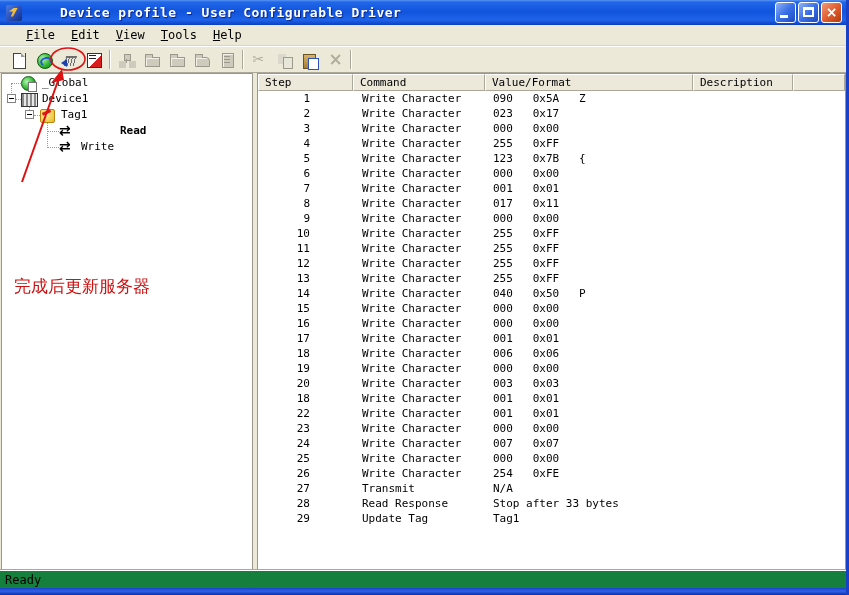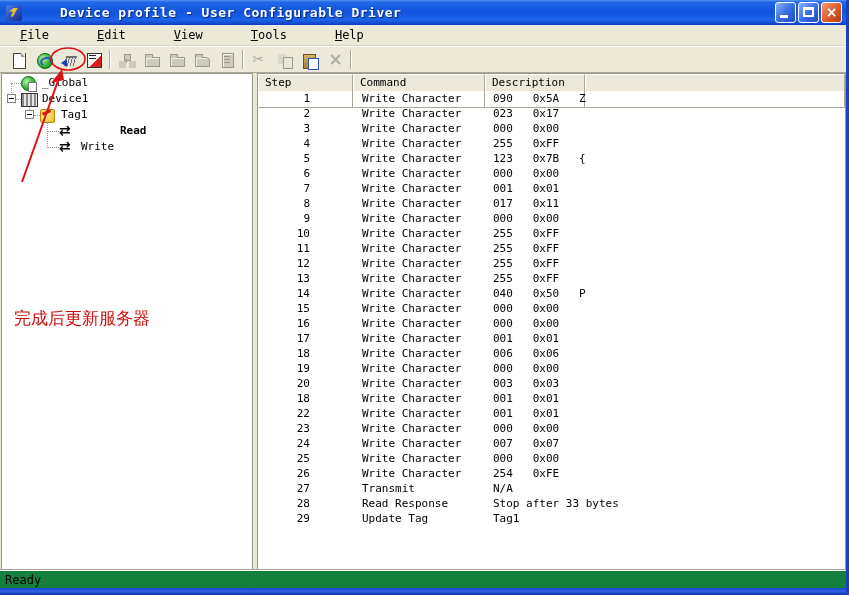--- a/index.html
+++ b/index.html
@@ -26,21 +26,21 @@
     position:relative; background:linear-gradient(135deg,#8fb3f5 0%,#3a6fe8 50%,#1e49c0 100%); }
   .cap-btn.close { background:linear-gradient(135deg,#f09a78 0%,#e25e2e 50%,#b33a0e 100%); }
   .glyph-min { position:absolute; left:4px; bottom:4px; width:8px; height:3px; background:#fff; }
   .glyph-max { position:absolute; left:4px; top:4px; width:11px; height:10px;
     border:2px solid #fff; border-top-width:3px; }
   .glyph-close { position:absolute; inset:0; color:#fff; font-weight:bold; font-size:14px;
     line-height:19px; text-align:center; font-family:"DejaVu Sans",sans-serif; }
 
   
   .menubar { position:absolute; top:25px; left:0; right:0; height:21px; background:#ece9d8;
-    display:flex; align-items:center; padding-left:12px; border-bottom:1px solid #d8d4c8;gap:32px; }
+    display:flex; align-items:center; padding-left:18px; border-bottom:1px solid #d8d4c8; }
   .menu-item { font-size:12px; padding:2px 8px; color:#000; cursor:default; }
 
   
   .toolbar { position:absolute; top:46px; left:0; right:0; height:27px; background:#ece9d8;
     display:flex; align-items:center; padding-left:6px;
     border-top:1px solid #fff; border-bottom:1px solid #aca899; }
   .tbtn { width:25px; height:23px; display:flex; align-items:center; justify-content:center; }
   .tbtn.disabled { opacity:.95; }
   .tsep { width:2px; height:19px; border-left:1px solid #aca899; border-right:1px solid #fff; margin:0 3px; }
 
@@ -120,26 +120,26 @@
     background:#d81e1e; transform:rotate(-25deg); }
   .tic-rw { color:#000; font-size:14px; font-weight:bold; line-height:15px; letter-spacing:-1px; }
   .tlabel { position:absolute; top:0; white-space:nowrap; }
   .tlabel.bold { font-weight:bold; }
   .conn { position:absolute; }
   .conn.v { border-left:1px dotted #9a9a9a; width:0; }
   .conn.h { border-top:1px dotted #9a9a9a; height:0; }
 
   
   .annotation-text { position:absolute; left:12px; top:201px; font-size:17px; color:#cc1111;
-    white-space:nowrap; font-family:"DejaVu Sans",sans-serif;margin-top:32px; }
+    white-space:nowrap; font-family:"DejaVu Sans",sans-serif; }
   .overlay { position:absolute; inset:0; pointer-events:none; z-index:40; }
 
   
   .table-header { display:flex; height:17px; background:#ece9db; }
-  .hcell { height:34px; font-size:11px; line-height:15px; padding-left:6px; color:#000;
+  .hcell { height:17px; font-size:11px; line-height:15px; padding-left:6px; color:#000;
     border-top:1px solid #fff; border-left:1px solid #fff;
     border-right:1px solid #aca899; border-bottom:1px solid #aca899; white-space:nowrap; overflow:hidden; }
   .hcell.hfill { flex:1; }
   .table-body { position:relative; }
   .trow { position:relative; height:15px; font-size:11px; line-height:15px; color:#000; }
   .c-step { display:inline-block; width:52px; text-align:right; }
   .c-cmd { position:absolute; left:104px; white-space:pre; }
   .c-val { position:absolute; left:235px; white-space:pre; }
   .c-desc { position:absolute; left:440px; white-space:pre; }
 
@@ -257,20 +257,21 @@
           <span class="tlabel" style="left: 78px;">Write</span>
         </div>
       </div>
     <div class="annotation-text">完成后更新服务器</div>
   </div>
 
   <div class="table-panel">
     <div class="table-header">
         <div class="hcell" style="width: 95px;">Step</div>
         <div class="hcell" style="width: 132px;">Command</div>
+        <div class="hcell" style="width: 208px;">Value/Format</div>
         <div class="hcell" style="width: 100px;">Description</div>
         <div class="hcell hfill"></div>
       </div>
     <div class="table-body">
         <div class="trow"><span class="c-step">1</span><span class="c-cmd">Write Character</span><span class="c-val">090   0x5A   Z</span><span class="c-desc"></span></div>
         <div class="trow"><span class="c-step">2</span><span class="c-cmd">Write Character</span><span class="c-val">023   0x17</span><span class="c-desc"></span></div>
         <div class="trow"><span class="c-step">3</span><span class="c-cmd">Write Character</span><span class="c-val">000   0x00</span><span class="c-desc"></span></div>
         <div class="trow"><span class="c-step">4</span><span class="c-cmd">Write Character</span><span class="c-val">255   0xFF</span><span class="c-desc"></span></div>
         <div class="trow"><span class="c-step">5</span><span class="c-cmd">Write Character</span><span class="c-val">123   0x7B   {</span><span class="c-desc"></span></div>
         <div class="trow"><span class="c-step">6</span><span class="c-cmd">Write Character</span><span class="c-val">000   0x00</span><span class="c-desc"></span></div>

